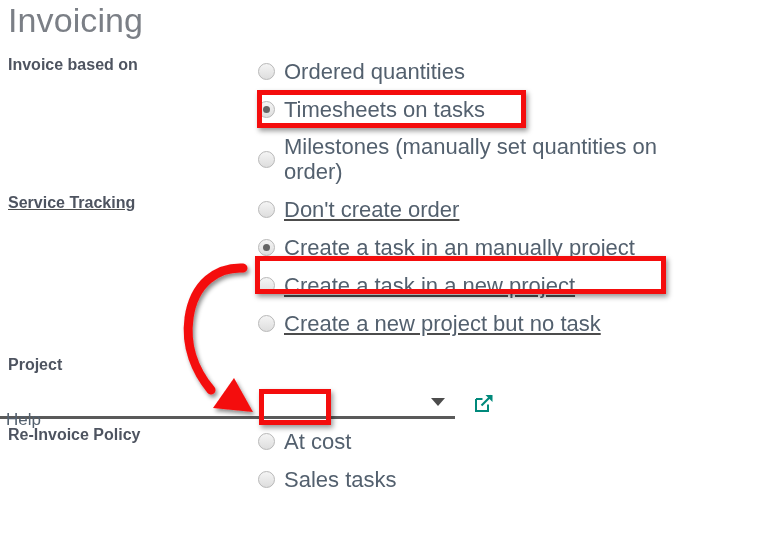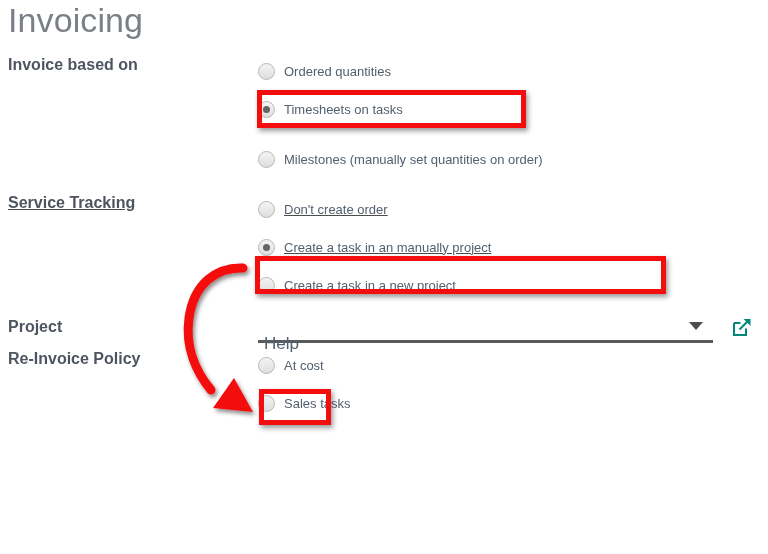--- a/index.html
+++ b/index.html
@@ -91,21 +91,21 @@
     left: 50%;
     top: 50%;
     width: 7px;
     height: 7px;
     margin-left: -3.5px;
     margin-top: -3.5px;
     border-radius: 50%;
     background: #646464;
   }
   .radio-label {
-    font-size: 13px;
+    font-size: 22px;
     color: #53606e;
     line-height: 25px;
     max-width: 420px;
   }
 
   
   .select-row {
     display: flex;
     align-items: center;
     height: 38px;
@@ -205,25 +205,29 @@
         <div class="radio-row">
           <span class="radio-mark checked"></span>
           <span class="radio-label">Create a task in an manually project</span>
         </div>
 
         <div class="radio-row">
           <span class="radio-mark"></span>
           <span class="radio-label">Create a task in a new project</span>
         </div>
 
-
-      </div>
-    </div>
-
-    <div class="field-row" style="margin-top:4px;">
+        <div class="radio-row">
+          <span class="radio-mark"></span>
+          <span class="radio-label">Create a new project but no task</span>
+        </div>
+
+      </div>
+    </div>
+
+    <div class="field-row" style="margin-top:4px;flex-direction:column;">
       <div class="field-label" style="line-height:38px;">Project</div>
       <div class="field-control">
         <div class="select-row">
           <div class="select-wrap">
             <span class="select-value">Help</span>
             <span class="select-arrow"></span>
           </div>
           <span class="ext-link">
             <svg width="22" height="22" viewBox="0 0 22 22" aria-hidden="true">
               <path d="M3 7 L3 19 L15 19 L15 12.5" fill="none" stroke="#00897b" stroke-width="2"></path>

